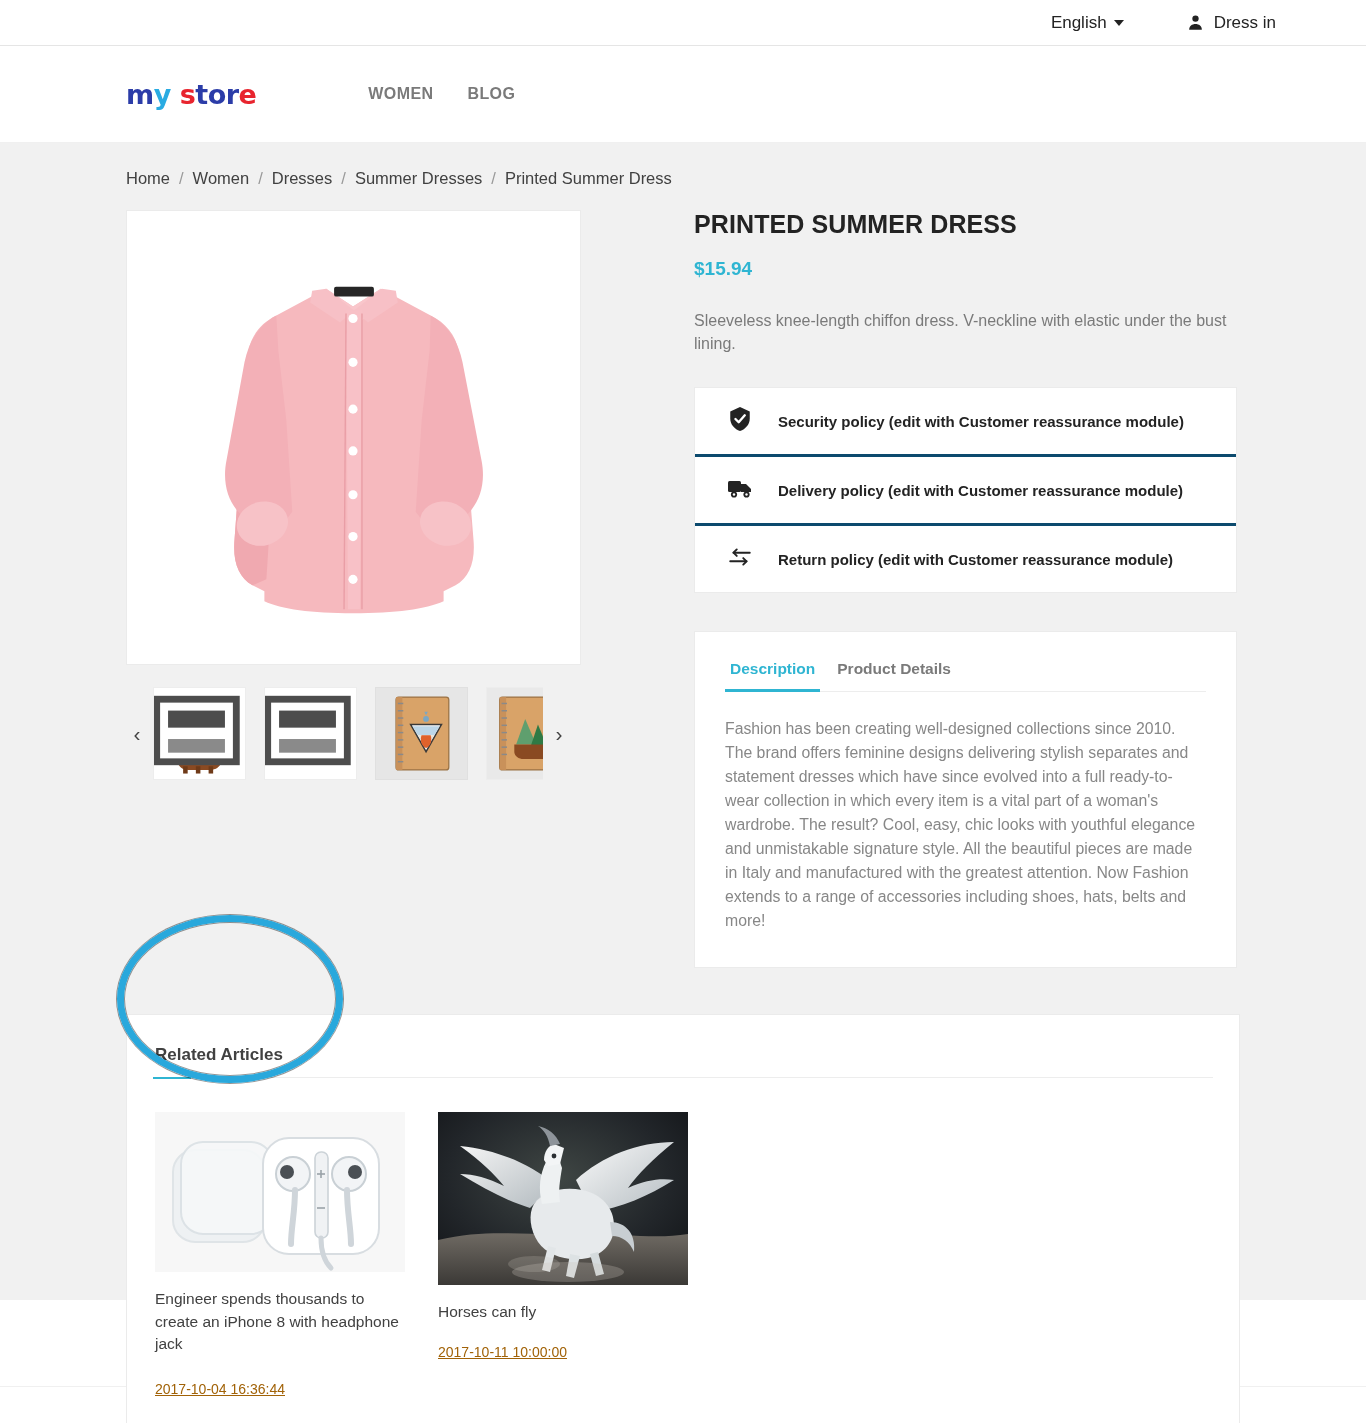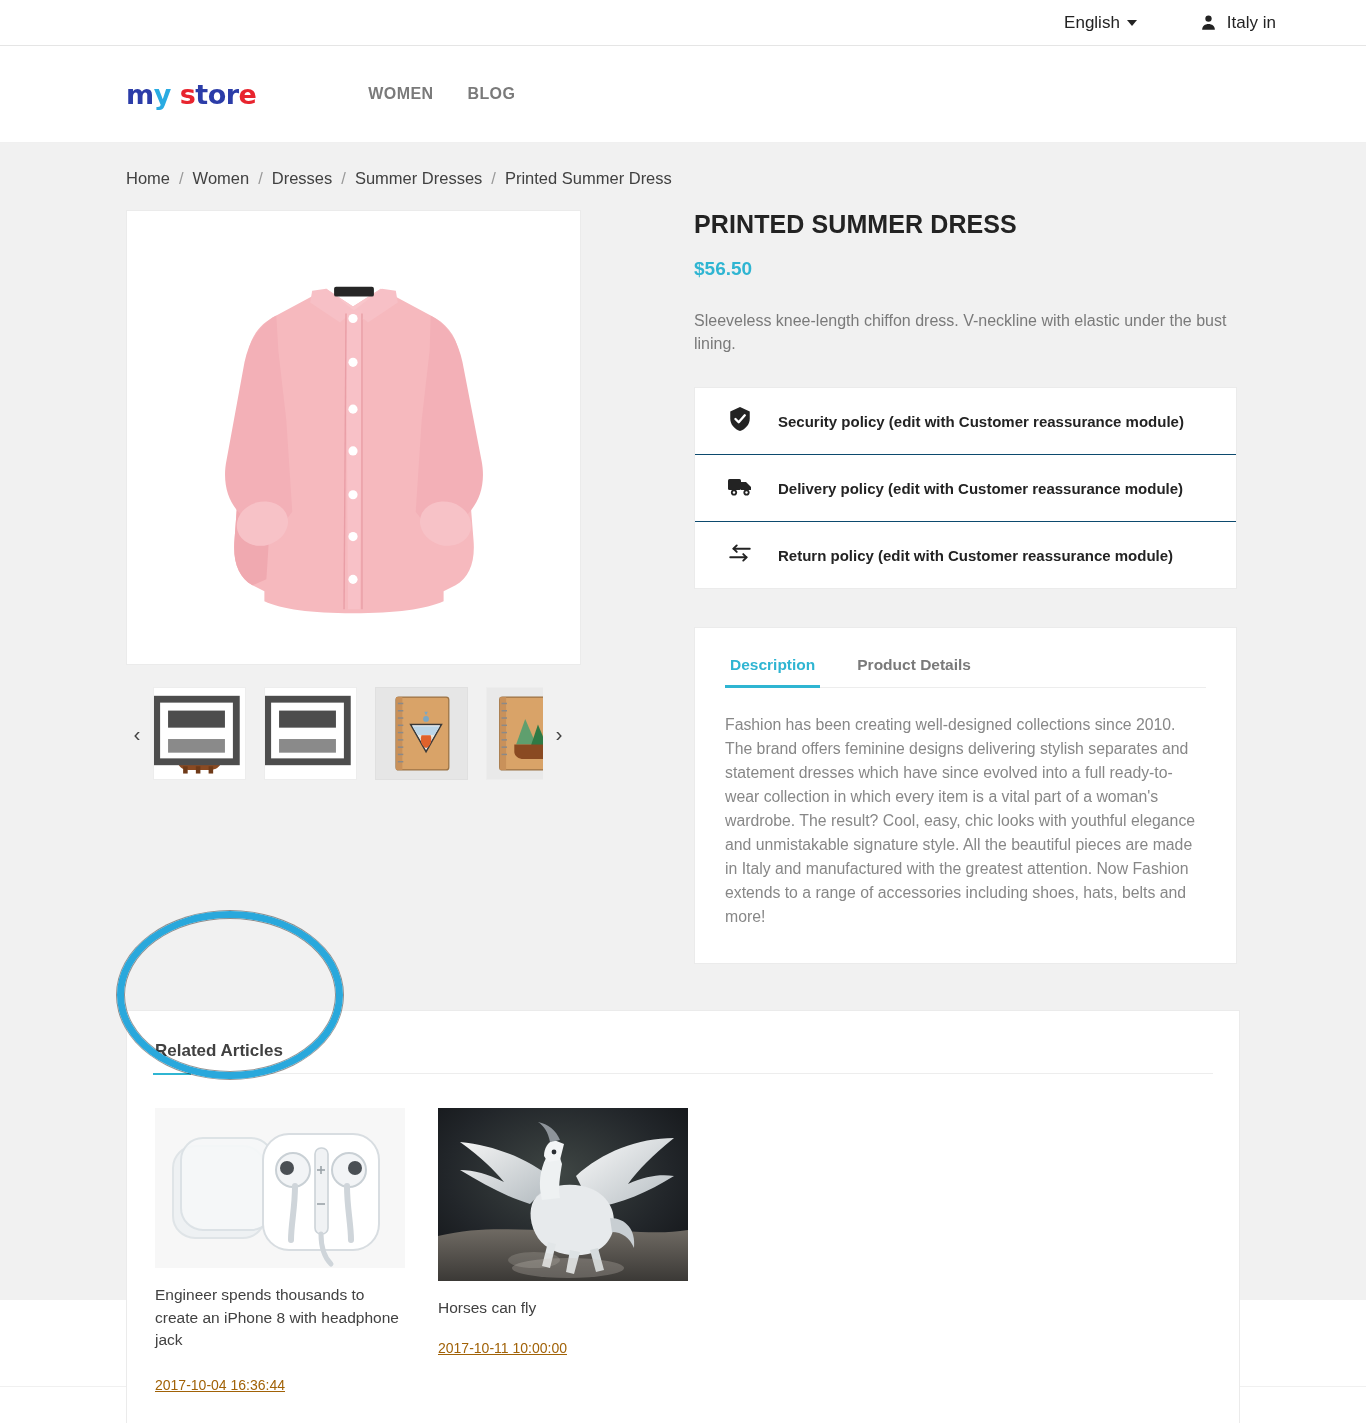--- a/index.html
+++ b/index.html
@@ -195,40 +195,40 @@
     background: #ffffff;
     border: 1px solid #ebebeb;
     width: 543px;
     margin-bottom: 38px;
   }
   .reassure-item {
     display: flex;
     align-items: center;
     gap: 25px;
     padding: 18px 0 18px 32px;
-    border-bottom: 1px solid #0c4a6e;
+    border-bottom: 3px solid #0c4a6e;
   }
   .reassure-item:last-child { border-bottom: none; }
   .reassure-icon { width: 26px; height: 26px; flex-shrink: 0; }
   .reassure-label {
     font-size: 15px;
     font-weight: 700;
     color: #232323;
   }
 
   
   .tabs-block {
     background: #ffffff;
     border: 1px solid #ebebeb;
     width: 543px;
     padding: 28px 30px 34px 30px;
   }
   .tabs-head {
     display: flex;
-    gap: 32px;
+    gap: 12px;
     border-bottom: 1px solid #ededed;
     margin-bottom: 25px;
   }
   .tab {
     font-size: 15.5px;
     font-weight: 700;
     color: #7a7a7a;
     padding: 0 5px 11px 5px;
     cursor: pointer;
     border-bottom: 3px solid transparent;
@@ -335,21 +335,21 @@
     <span>English</span>
     <span class="caret-down"></span>
   </div>
   <div class="signin">
     <span>
       <svg class="user-glyph" viewBox="0 0 24 24" fill="#232323">
         <circle cx="12" cy="7" r="4"></circle>
         <path d="M4 21c0-4.4 3.6-7 8-7s8 2.6 8 7z"></path>
       </svg>
     </span>
-    <span>Italy in</span>
+    <span>Dress in</span>
   </div>
 </div>
 
 <div class="header">
   <div class="logo">
     <span class="l1">m</span><span class="l2">y</span>&nbsp;<span class="l3">s</span><span class="l4">tor</span><span class="l5">e</span>
   </div>
   <nav class="main-nav">
     <a>WOMEN</a>
     <a>BLOG</a>
@@ -517,21 +517,21 @@
             </svg>
           </div>
 
         </div>
         <div class="arrow-btn">›</div>
       </div>
     </div>
 
     <div class="col-right">
       <h1 class="prod-title">PRINTED SUMMER DRESS</h1>
-      <div class="prod-price">$56.50</div>
+      <div class="prod-price">$15.94</div>
       <div class="prod-desc">Sleeveless knee-length chiffon dress. V-neckline with elastic under the bust lining.</div>
 
       <div class="reassurance">
         <div class="reassure-item">
           <span>
             <svg class="reassure-icon" viewBox="0 0 24 24" fill="#232323">
               <path d="M12 1 L21 5 V11.5 C21 17 17 21.5 12 23 C7 21.5 3 17 3 11.5 V5 Z"></path>
               <path d="M7.8 12 L10.8 15 L16.4 8.6" stroke="#ffffff" stroke-width="2.2" fill="none" stroke-linecap="round" stroke-linejoin="round"></path>
             </svg>
           </span>

